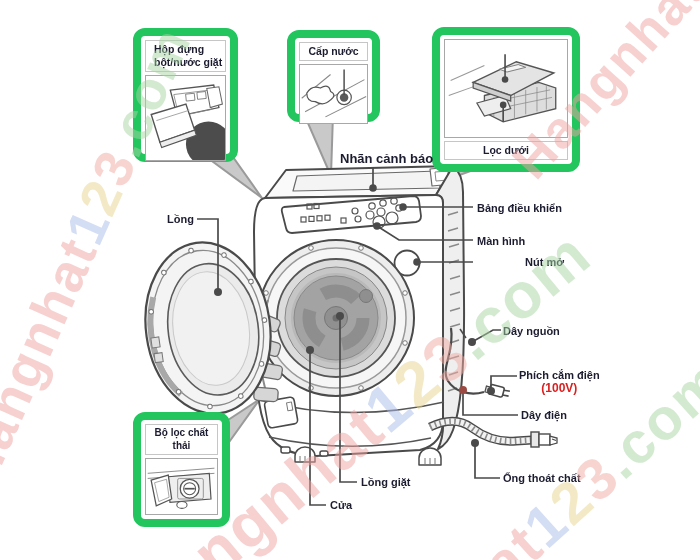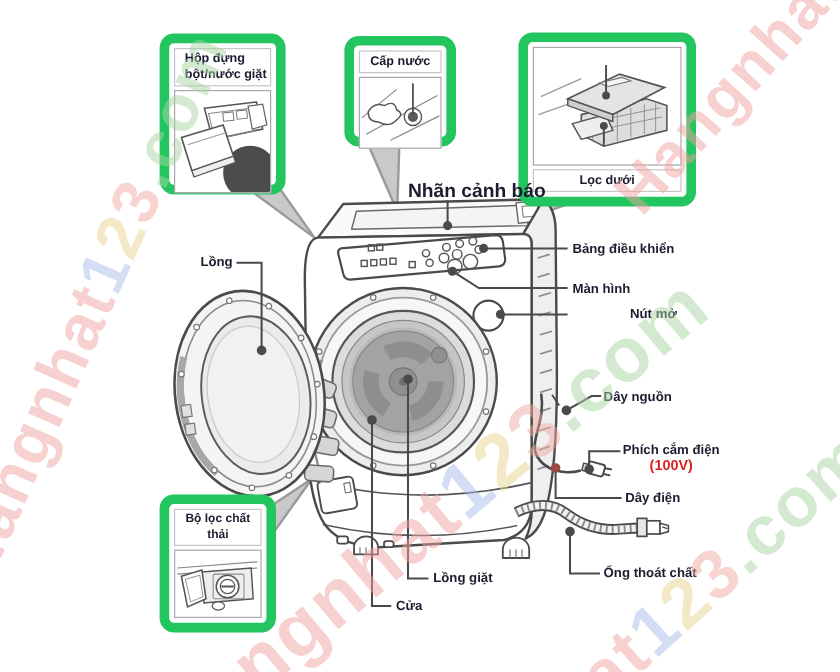--- a/index.html
+++ b/index.html
@@ -33,21 +33,21 @@
   #box-detergent{left:133px;top:28px;width:105px;height:134px;}
   #box-detergent .title{text-align:left;padding-left:8px;}
   #box-water{left:287px;top:30px;width:93px;height:92px;}
   #box-lint{left:432px;top:27px;width:148px;height:145px;}
   #box-waste{left:133px;top:412px;width:97px;height:115px;}
   #box-waste .title{font-size:10px;}
 
   
   .lbl{position:absolute;font-weight:bold;font-size:11px;color:#1c1c30;white-space:nowrap;
        z-index:4;transform:translateY(-50%);}
-  .lbl-top{transform:none;font-size:16px;}
+  .lbl-top{transform:none;font-size:13px;}
   #lbl-warning{left:340px;top:151px;}
   #lbl-panel{left:477px;top:208px;}
   #lbl-display{left:477px;top:241px;}
   #lbl-open{left:477px;top:262px;padding-left:48px;}
   #lbl-cord{left:503px;top:331px;}
   #lbl-plug{left:519px;top:369px;transform:none;text-align:center;}
   #lbl-plug .volt{color:#d92121;font-size:12px;margin-top:0px;}
   #lbl-wire{left:521px;top:415px;}
   #lbl-hose{left:503px;top:478px;}
   #lbl-drum{left:361px;top:482px;}

